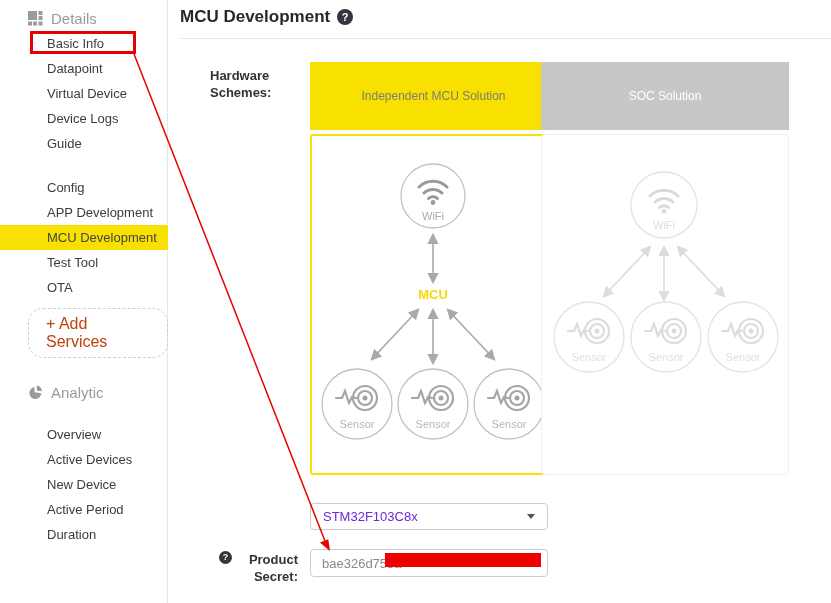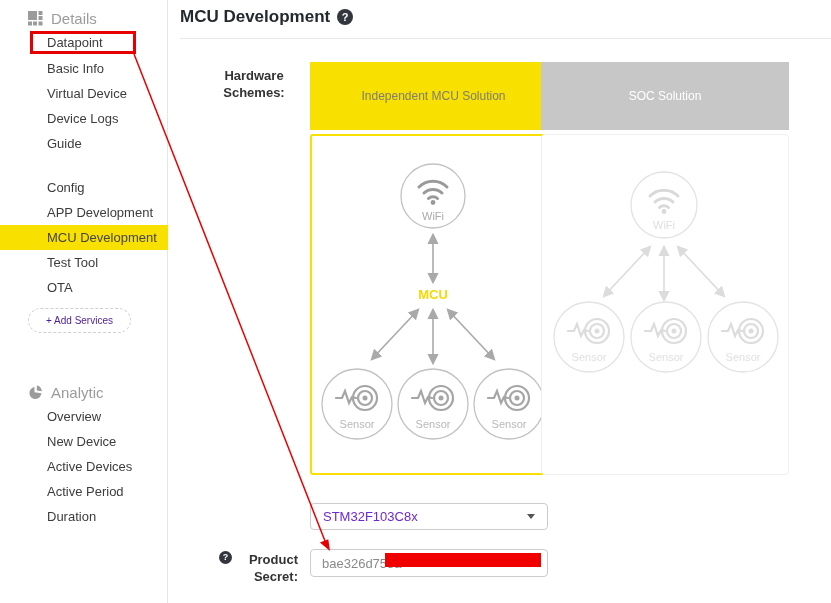--- a/index.html
+++ b/index.html
@@ -6,32 +6,32 @@
   html,body { width:831px; height:603px; background:#fff; font-family:"Liberation Sans",sans-serif; overflow:hidden; }
   #page { position:relative; width:831px; height:603px; background:#fff; }
 
   
   .sidebar { position:absolute; left:0; top:0; width:168px; height:603px; border-right:1px solid #e6e6e6; background:#fff; }
   .section { position:absolute; left:0; width:168px; }
   .sec-header { display:flex; align-items:center; gap:8px; padding-left:28px; height:24px; color:#9b9b9b; font-size:15px; }
   .sec-header .icon { width:15px; height:15px; display:inline-flex; }
   .item { height:25px; line-height:25px; padding-left:47px; font-size:13px; color:#3c3c3c; cursor:pointer; white-space:nowrap; }
   .item.active { background:#f8e000; color:#454545; }
-  .add-pill { display:inline-block; margin:8px 0 0 28px; padding:6px 17px; border:1px dashed #cfcfcf; border-radius:15px; color:#4c1d95; font-size:10px; cursor:pointer; }
+  .add-pill { display:inline-block; margin:8px 0 0 28px; padding:6px 17px; border:1px dashed #cfcfcf; border-radius:15px; color:#c2410c; font-size:16px; cursor:pointer; }
   .red-box { position:absolute; left:30px; top:31px; width:106px; height:23px; border:3px solid #e60000; pointer-events:none; z-index:30; }
 
   
   .page-title-row { position:absolute; left:180px; top:7px; display:flex; align-items:center; gap:7px; }
   .page-title { font-size:17px; font-weight:bold; color:#24292e; }
   .qmark { display:inline-flex; align-items:center; justify-content:center; background:#33363c; color:#fff; border-radius:50%; font-weight:bold; cursor:pointer; }
   .qmark.big { width:16px; height:16px; font-size:11px; }
   .qmark.small { width:13px; height:13px; font-size:9px; margin-right:4px; flex:none; }
   .title-divider { position:absolute; left:180px; top:38px; right:0; height:1px; background:#e8e8e8; }
 
-  .form-label { position:absolute; width:88px; text-align:center; font-size:13px; font-weight:bold; color:#333; line-height:17px; }
+  .form-label { position:absolute; width:88px; text-align:left; font-size:13px; font-weight:bold; color:#333; line-height:17px; }
   #lbl-schemes { left:210px; top:67px; }
   #lbl-platform { left:210px; top:505px; }
   #lbl-secret { left:204px; top:551px; width:94px; display:flex; justify-content:flex-end; align-items:flex-start; text-align:right; flex-wrap:wrap; }
   #lbl-secret .txt { width:62px; }
 
   .card { position:absolute; top:62px; cursor:pointer; }
   #mcu-card { left:310px; width:247px; }
   #soc-card { left:541px; width:248px; }
   .card-header { height:68px; display:flex; align-items:center; justify-content:center; font-size:12px; }
   #mcu-card .card-header { background:#f8e000; color:#7d7d74; }
@@ -62,22 +62,22 @@
             <rect x="0" y="0" width="9" height="9"></rect>
               <rect x="10.5" y="0" width="4" height="4"></rect>
             <rect x="10.5" y="5" width="4" height="4"></rect>
               <rect x="0" y="10.5" width="4" height="4"></rect>
             <rect x="5" y="10.5" width="4" height="4"></rect>
               <rect x="10.5" y="10.5" width="4" height="4"></rect>
           </svg>
         </span>
         <span>Details</span>
       </div>
+      <div class="item" style="margin-top:1px">Basic Info</div>
       <div class="item">Datapoint</div>
-      <div class="item" style="margin-top:1px">Basic Info</div>
       <div class="item">Virtual Device</div>
       <div class="item">Device Logs</div>
       <div class="item">Guide</div>
     </div>
 
     <div class="section" style="top:173px">
       <div class="item" style="margin-top:2px">Config</div>
       <div class="item">APP Development</div>
       <div class="item active">MCU Development</div>
       <div class="item">Test Tool</div>
@@ -88,23 +88,23 @@
     <div class="section" style="top:380px">
       <div class="sec-header">
         <span class="icon">
           <svg width="15" height="15" viewBox="0 0 15 15" fill="#9b9b9b">
             <path d="M6.5 2 A6 6 0 1 0 13.4 8.2 L6.5 7.2 Z"></path>
             <path d="M8.8 0.6 L8.8 5.6 L13.8 6.3 A5.6 5.6 0 0 0 8.8 0.6 Z"></path>
           </svg>
         </span>
         <span>Analytic</span>
       </div>
-      <div class="item" style="margin-top:0">Overview</div>
+      <div class="item" style="margin-top:18px">Overview</div>
+      <div class="item">Active Devices</div>
       <div class="item">New Device</div>
-      <div class="item">Active Devices</div>
       <div class="item">Active Period</div>
       <div class="item">Duration</div>
     </div>
 
     <div class="red-box"></div>
   </div>
 
   <div class="page-title-row">
     <span class="page-title">MCU Development</span>
     <span class="qmark big">?</span>

